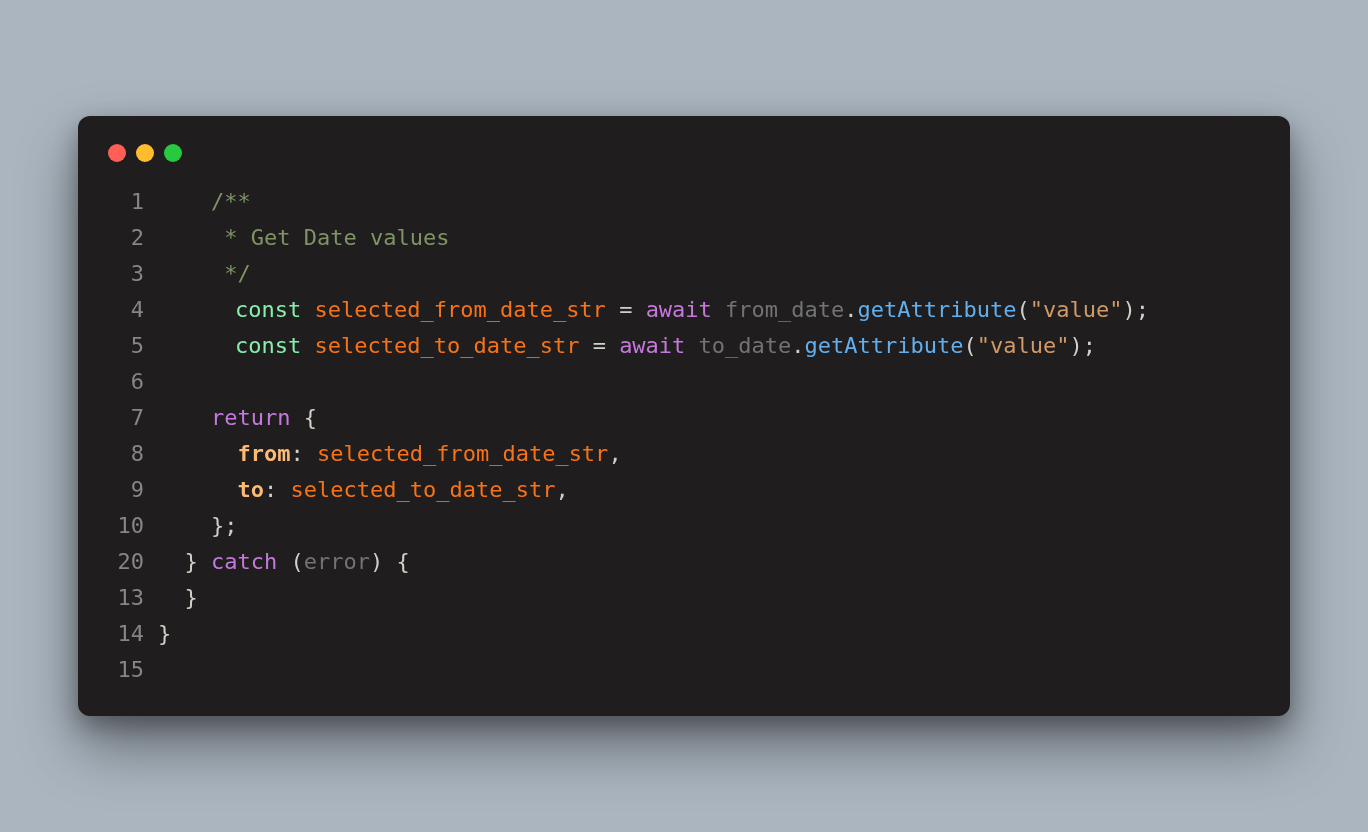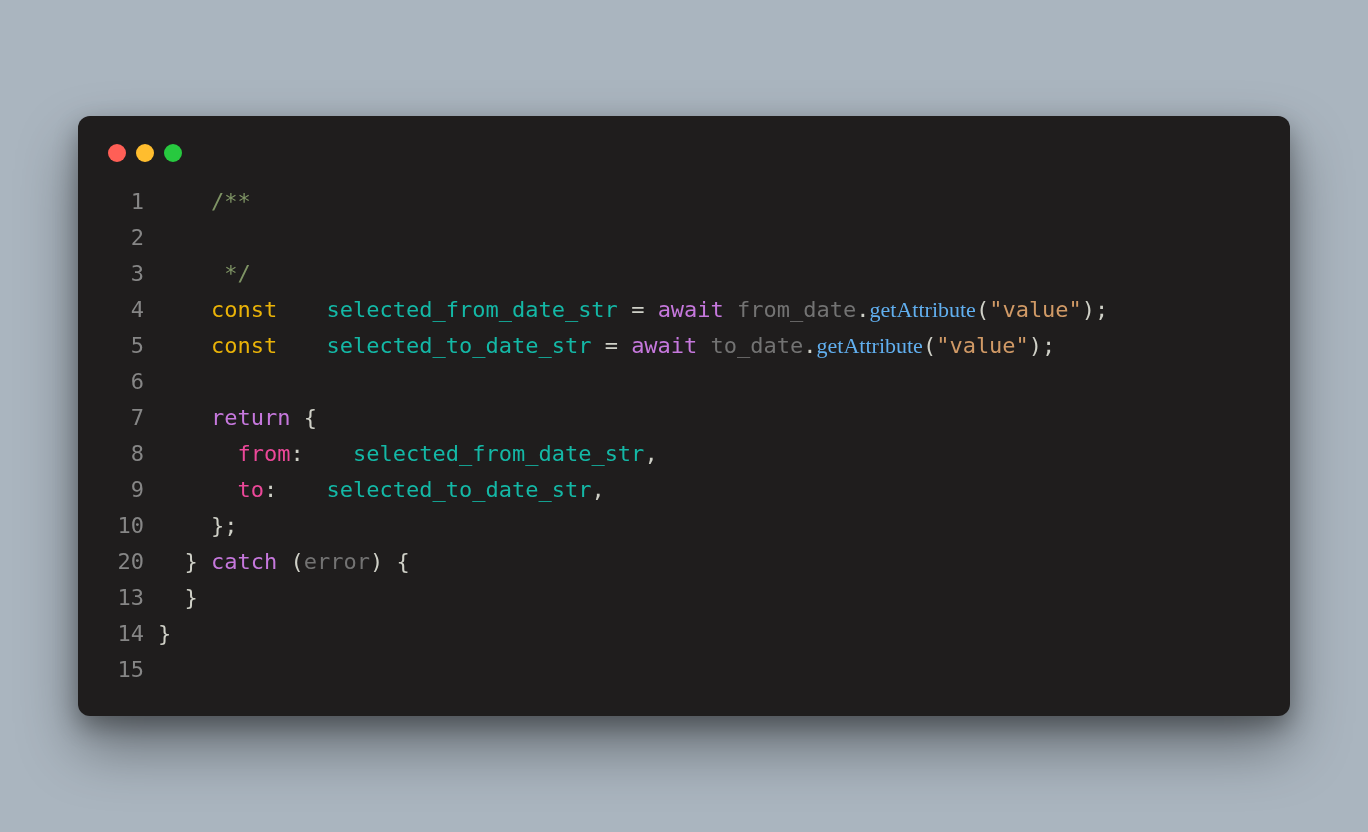--- a/index.html
+++ b/index.html
@@ -49,40 +49,40 @@
     padding-right: 14px;
   }
   .content {
     flex: 1 1 auto;
     color: #cfd0c7;
   }
 
   
   .tok-comment { color: #7f9465; }
   .tok-kw      { color: #c678dd; text-align: center; }   
-  .tok-decl    { color: #14b8a6; margin-left: 36px; }   
+  .tok-decl    { color: #f97316; }   
   .tok-ident   { color: #737373; }   
-  .tok-attr    { color: #ec4899; }   
-  .tok-fn      { color: #61afef; font-family: Liberation Serif, serif; }   
+  .tok-attr    { color: #fdba74; font-weight: bold; }   
+  .tok-fn      { color: #61afef; }   
   .tok-str     { color: #d19a66; }   
   .tok-punct   { color: #cfd0c7; }   
-  .tok-constkw { color: #eab308; }   
+  .tok-constkw { color: #86efac; margin-left: 24px; }   
 </style>
 </head>
 <body>
 
 <div class="window">
   <div class="titlebar">
     <div class="dot red"></div>
     <div class="dot yellow"></div>
     <div class="dot green"></div>
   </div>
   <div class="code" id="code">
       <div class="line"><span class="ln">1</span><span class="content"><span class="tok-punct">    </span><span class="tok-comment">/**</span></span></div>
-      <div class="line"><span class="ln">2</span><span class="content"><span class="tok-punct">    </span></span></div>
+      <div class="line"><span class="ln">2</span><span class="content"><span class="tok-punct">    </span><span class="tok-comment"> * Get Date values</span></span></div>
       <div class="line"><span class="ln">3</span><span class="content"><span class="tok-punct">    </span><span class="tok-comment"> */</span></span></div>
       <div class="line"><span class="ln">4</span><span class="content"><span class="tok-punct">    </span><span class="tok-constkw">const</span><span class="tok-punct"> </span><span class="tok-decl">selected_from_date_str</span><span class="tok-punct"> </span><span class="tok-punct">=</span><span class="tok-punct"> </span><span class="tok-kw">await</span><span class="tok-punct"> </span><span class="tok-ident">from_date</span><span class="tok-punct">.</span><span class="tok-fn">getAttribute</span><span class="tok-punct">(</span><span class="tok-str">"value"</span><span class="tok-punct">);</span></span></div>
       <div class="line"><span class="ln">5</span><span class="content"><span class="tok-punct">    </span><span class="tok-constkw">const</span><span class="tok-punct"> </span><span class="tok-decl">selected_to_date_str</span><span class="tok-punct"> </span><span class="tok-punct">=</span><span class="tok-punct"> </span><span class="tok-kw">await</span><span class="tok-punct"> </span><span class="tok-ident">to_date</span><span class="tok-punct">.</span><span class="tok-fn">getAttribute</span><span class="tok-punct">(</span><span class="tok-str">"value"</span><span class="tok-punct">);</span></span></div>
       <div class="line"><span class="ln">6</span><span class="content"></span></div>
       <div class="line"><span class="ln">7</span><span class="content"><span class="tok-punct">    </span><span class="tok-kw">return</span><span class="tok-punct"> {</span></span></div>
       <div class="line"><span class="ln">8</span><span class="content"><span class="tok-punct">      </span><span class="tok-attr">from</span><span class="tok-punct">: </span><span class="tok-decl">selected_from_date_str</span><span class="tok-punct">,</span></span></div>
       <div class="line"><span class="ln">9</span><span class="content"><span class="tok-punct">      </span><span class="tok-attr">to</span><span class="tok-punct">: </span><span class="tok-decl">selected_to_date_str</span><span class="tok-punct">,</span></span></div>
       <div class="line"><span class="ln">10</span><span class="content"><span class="tok-punct">    </span><span class="tok-punct">};</span></span></div>
       <div class="line"><span class="ln">20</span><span class="content"><span class="tok-punct">  </span><span class="tok-punct">} </span><span class="tok-kw">catch</span><span class="tok-punct"> (</span><span class="tok-ident">error</span><span class="tok-punct">) {</span></span></div>
       <div class="line"><span class="ln">13</span><span class="content"><span class="tok-punct">  </span><span class="tok-punct">}</span></span></div>

